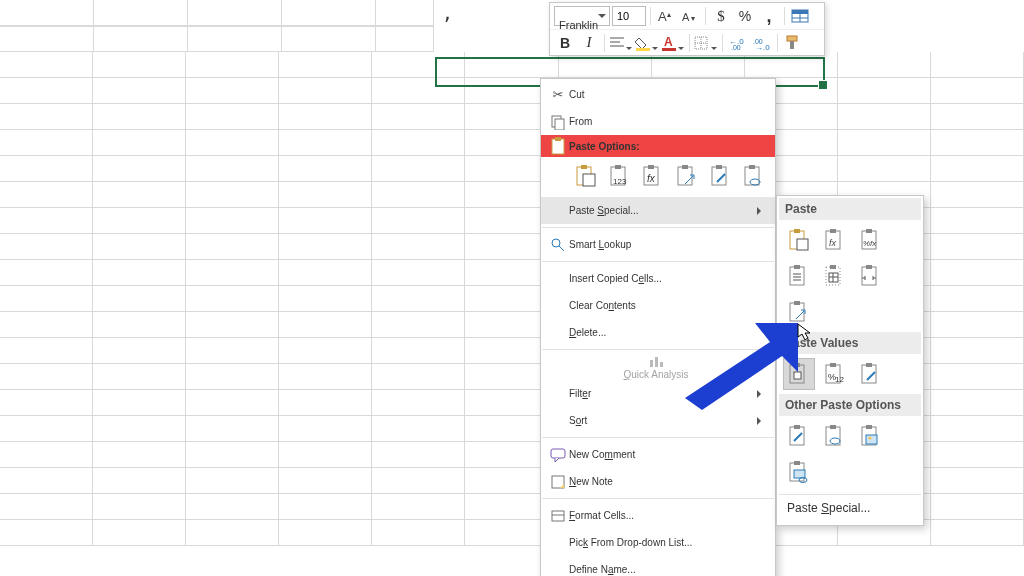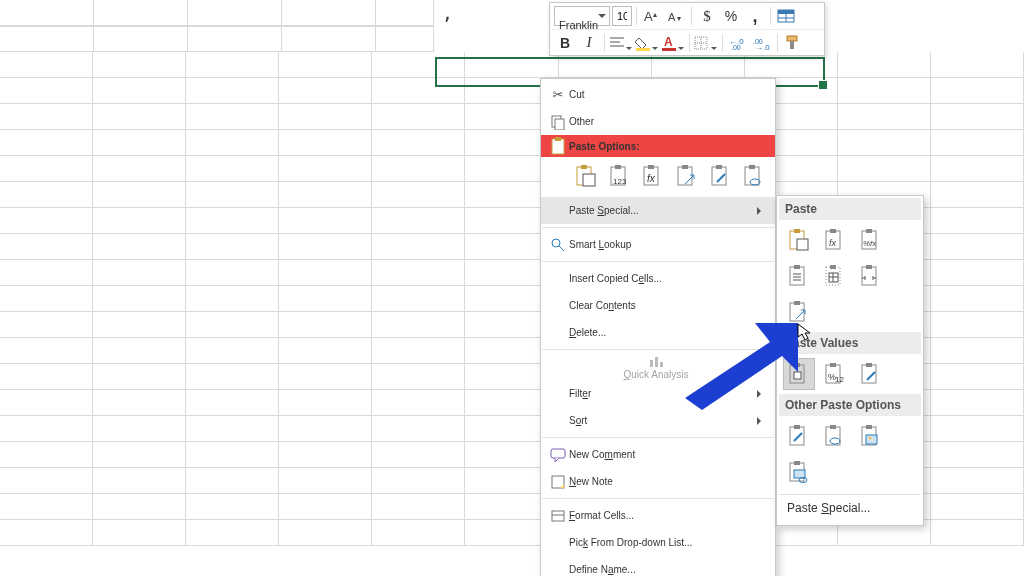--- a/index.html
+++ b/index.html
@@ -12,21 +12,21 @@
   .cell.nob{border:none;}
   .hdr{height:28px;border-bottom:1px solid #d9d9d9;padding:3px 8px;font-family:Consolas,monospace;font-size:18px;}
 
   
   .mini{position:absolute;left:549px;top:2px;width:276px;background:#fff;border:1px solid #c8c8c8;box-shadow:2px 2px 6px rgba(0,0,0,.15);}
   .mini .r{display:flex;align-items:center;height:26px;padding:0 4px;gap:2px;}
   .mini .r+.r{border-top:1px solid #eee;}
   .mini .sep{width:1px;height:18px;background:#ddd;margin:0 2px;}
   .fontname{width:56px;height:20px;border:1px solid #bcbcbc;padding:12px 14px 0 4px;font-size:11px;background:#fff;position:relative;}
   .fontname:after{content:"";position:absolute;right:3px;top:7px;border:4px solid transparent;border-top-color:#555;}
-  .fontsize{width:20px;height:20px;border:1px solid #bcbcbc;padding:0 4px;font-size:11px;background:#fff;}
+  .fontsize{width:34px;height:20px;border:1px solid #bcbcbc;padding:0 4px;font-size:11px;background:#fff;}
   .tbtn{min-width:22px;height:22px;display:flex;align-items:center;justify-content:center;cursor:pointer;position:relative;}
   .tbtn svg{pointer-events:none;}
   .dd:after{content:"";position:absolute;right:1px;top:15px;border:3px solid transparent;border-top-color:#555;}
 
   
   .menu{position:absolute;left:540px;top:78px;width:236px;background:#fff;border:1px solid #c8c8c8;box-shadow:3px 3px 8px rgba(0,0,0,.2);padding:2px 0;}
   .menu .mi{display:flex;align-items:center;height:27px;padding:0 10px 0 6px;cursor:pointer;}
   .menu .mi.dis{color:#a3a3a3;cursor:default;flex-direction:column;}
   .menu .mi.hl{background:#e6e6e6;}
   .menu .ic{width:22px;display:flex;align-items:center;justify-content:center;color:#555;}
@@ -419,21 +419,21 @@
       <span class="ic">✂</span>
       <span class="lbl"><span>Cut</span></span>
     </div>
   <div class="mi">
       <span class="ic">
         <svg width="16" height="16">
           <rect x="2" y="2" width="9" height="11" fill="#fff" stroke="#777"></rect>
           <rect x="5" y="5" width="9" height="11" fill="#fff" stroke="#777"></rect>
         </svg>
       </span>
-      <span class="lbl"><span>Other</span></span>
+      <span class="lbl"><span>From</span></span>
     </div>
   <div class="mi po">
       <span class="ic">
         <svg width="16" height="18">
           <rect x="2" y="2" width="12" height="15" fill="#fff" stroke="#c89b3c"></rect>
           <rect x="5" y="0" width="6" height="4" fill="#c89b3c"></rect>
         </svg>
       </span>
       <span class="lbl">Paste Options:</span>
     </div>

